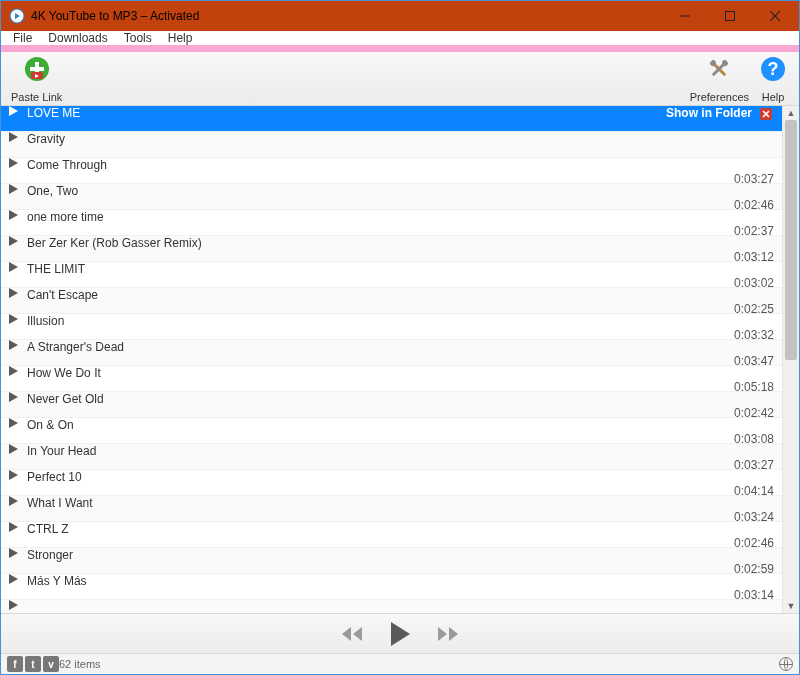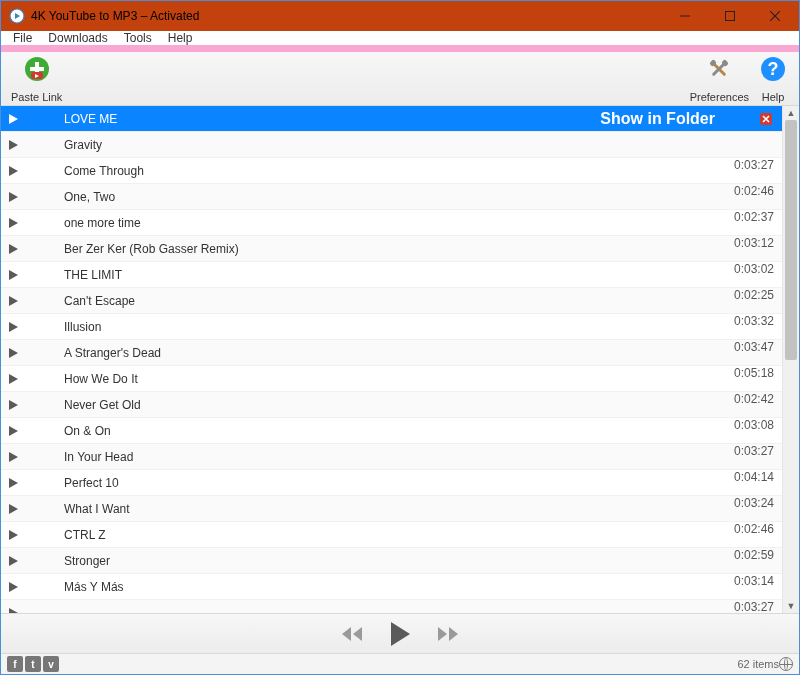--- a/index.html
+++ b/index.html
@@ -21,38 +21,38 @@
   .toolbtn .icon { width: 28px; height: 28px; display: flex; align-items: center; justify-content: center; }
   .toolbtn .label { font-size: 11px; color: #333; margin-top: 8px; }
   
   .list-wrap { flex: 1; display: flex; overflow: hidden; border-bottom: 1px solid #d9d9d9; }
   .list { flex: 1; overflow: hidden; }
   .vscroll { width: 17px; background: #f0f0f0; position: relative; border-left: 1px solid #e5e5e5; }
   .vscroll .thumb { position: absolute; left: 2px; right: 2px; top: 14px; height: 240px; background: #c2c2c2; border-radius: 2px; }
   .vscroll .arrow { position: absolute; left: 0; right: 0; height: 14px; display: flex; align-items: center; justify-content: center; color: #666; font-size: 9px; }
   .vscroll .arrow.up { top: 0; }
   .vscroll .arrow.down { bottom: 0; }
-  .row { height: 26px; display: flex; align-items: center; padding: 0 8px 0 6px; border-bottom: 1px solid #f0f0f0; gap: 37px; }
+  .row { height: 26px; display: flex; align-items: flex-start; padding: 0 8px 0 6px; border-bottom: 1px solid #f0f0f0; }
   .row:nth-child(even) { background: #fafafa; }
   .row .play-icon { width: 12px; flex-shrink: 0; display: flex; align-items: center; justify-content: center; margin-right: 8px; }
   .row .name { flex: 1; font-size: 12px; color: #333; white-space: nowrap; overflow: hidden; text-overflow: ellipsis; }
   .row .dur { font-size: 12px; color: #555; margin-left: 8px; margin-top: 40px; }
   .row.selected { background: #0a84ff !important; color: #fff; }
   .row.selected .name, .row.selected .dur { color: #fff; }
-  .row.selected .action { color: #fff; font-weight: 600; margin-right: 6px; font-size: 16px; margin-left: 36px; }
+  .row.selected .action { color: #fff; font-weight: 600; margin-right: 6px; font-size: 12px; margin-left: 36px; }
   .row.selected .close-icon { width: 16px; height: 16px; display: flex; align-items: center; justify-content: center; }
   
   .playerbar { height: 40px; background: linear-gradient(#f7f7f7,#ececec); display: flex; align-items: center; justify-content: center; gap: 18px; border-bottom: 1px solid #d9d9d9; }
   .playerbar .ctrl { width: 30px; height: 30px; display: flex; align-items: center; justify-content: center; color: #888; }
   .playerbar .ctrl.play { color: #555; }
   
   .statusbar { height: 20px; background: #f4f4f4; display: flex; align-items: center; padding: 0 6px; font-size: 11px; color: #666; }
   .statusbar .social { display: flex; gap: 2px; }
   .statusbar .social .sicon { width: 16px; height: 16px; background: #777; color: #fff; border-radius: 2px; display: flex; align-items: center; justify-content: center; font-size: 10px; font-weight: bold; }
-  .statusbar .count { flex: 1; text-align: right; }
+  .statusbar .count { flex: 1; text-align: left; }
   .statusbar .globe { width: 14px; height: 14px; border: 1.2px solid #777; border-radius: 50%; position: relative; }
   .statusbar .globe::before { content: ""; position: absolute; inset: 0; border-left: 1.2px solid #777; border-right: 1.2px solid #777; left: 4px; right: 4px; border-radius: 50%; }
   .statusbar .globe::after { content: ""; position: absolute; left: 0; right: 0; top: 50%; border-top: 1.2px solid #777; }
 </style>
 </head>
 <body>
 
 <div class="window">
 
   <div class="titlebar">

